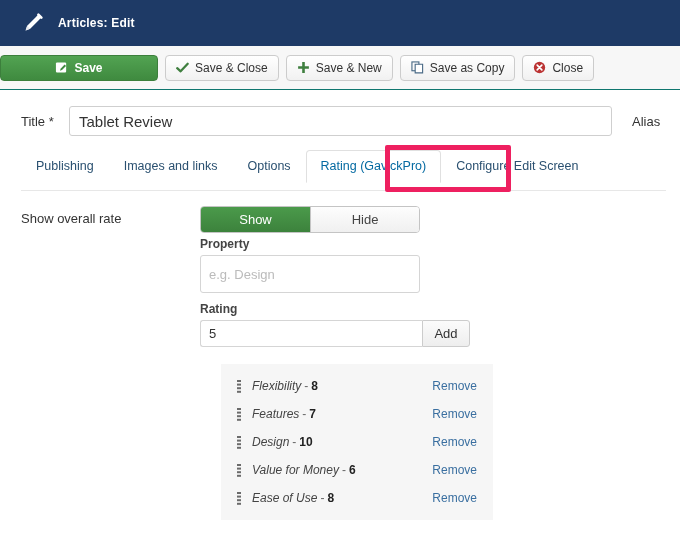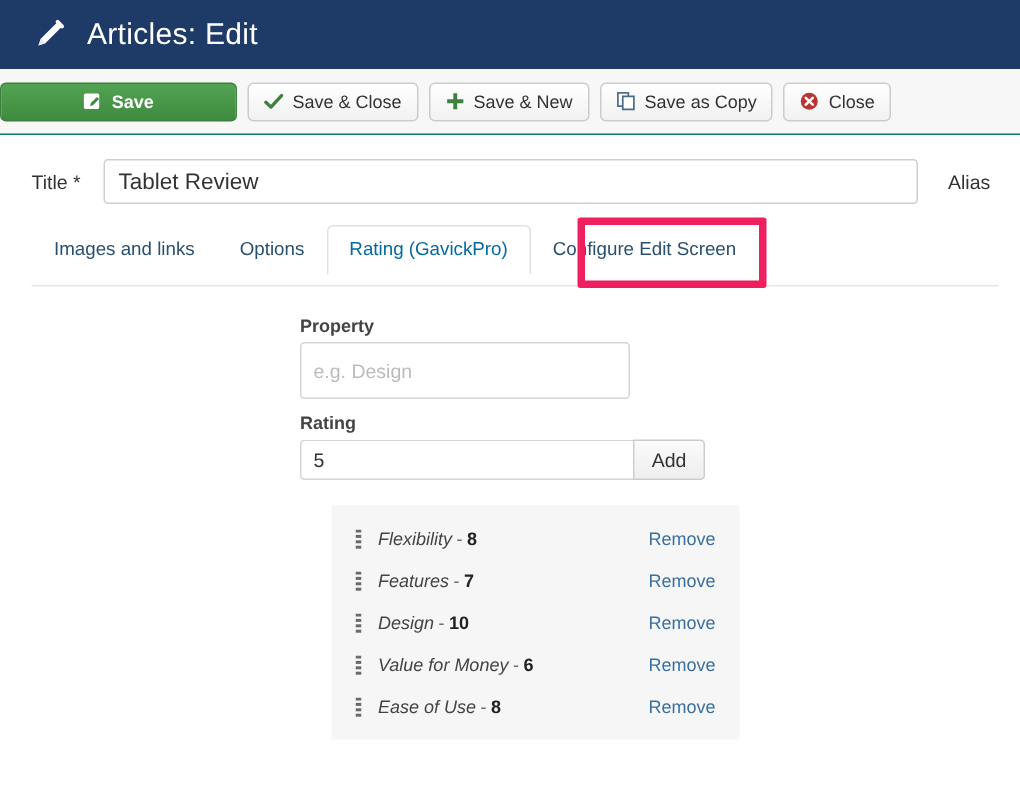--- a/index.html
+++ b/index.html
@@ -25,22 +25,22 @@
     box-sizing: border-box;
   }
   .header-bar .pencil-icon {
     width: 22px; height: 22px;
     margin-right: 14px;
     display: inline-block;
     flex: 0 0 auto;
   }
   .header-title {
     color: #ffffff;
-    font-size: 20px;
-    font-weight: normal;
+    font-size: 12px;
+    font-weight: bold;
     letter-spacing: .2px;
   }
 
   
   .toolbar {
     height: 44px;
     background: #f7f7f7;
     border-bottom: 1px solid #0f766e;
     display: flex;
     align-items: center;
@@ -370,31 +370,39 @@
 </div>
 
 <div class="title-row">
   <span class="title-label">Title *</span>
   <input class="title-input" type="text" value="Tablet Review" style="">
   <span class="alias-label">Alias</span>
 </div>
 
 <div class="tabs-wrap">
   <div class="tabs">
+    <div class="tab">Publishing</div>
     <div class="tab">Images and links</div>
     <div class="tab">Options</div>
     <div class="tab active">Rating (GavickPro)</div>
     <div class="tab">Configure Edit Screen</div>
   </div>
   <div class="tabs-underline"></div>
 </div>
 <div class="tab-highlight"></div>
 
 <div class="panel">
 
+  <div class="field-row">
+    <span class="field-label">Show overall rate</span>
+    <div class="btn-group">
+      <div class="seg-on">Show</div>
+      <div class="seg-off">Hide</div>
+    </div>
+  </div>
 
   <div class="form-col">
     <div class="sub-label">Property</div>
     <input class="text-input" type="text" placeholder="e.g. Design" style="">
 
     <div class="sub-label sub-label-2">Rating</div>
     <div class="input-group">
       <input class="text-input" type="text" value="5" style="">
       <div class="addon-btn">Add</div>
     </div>

